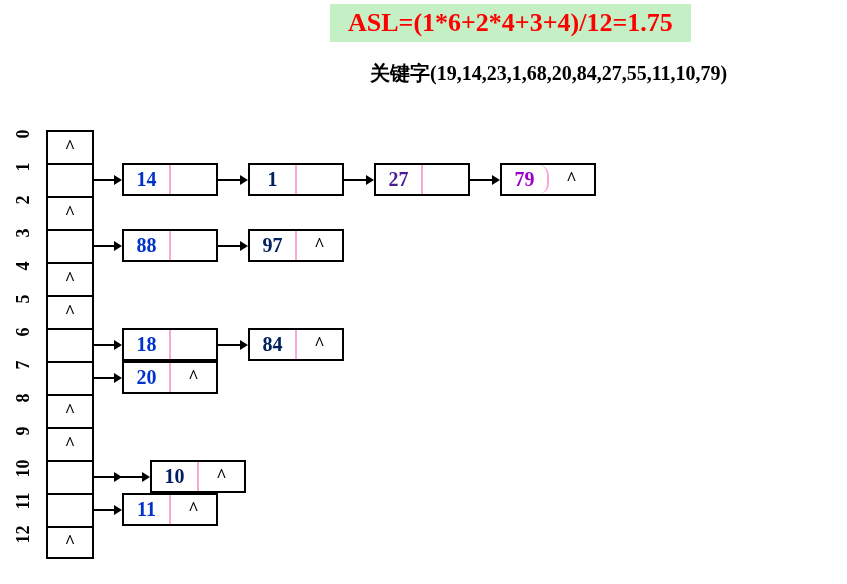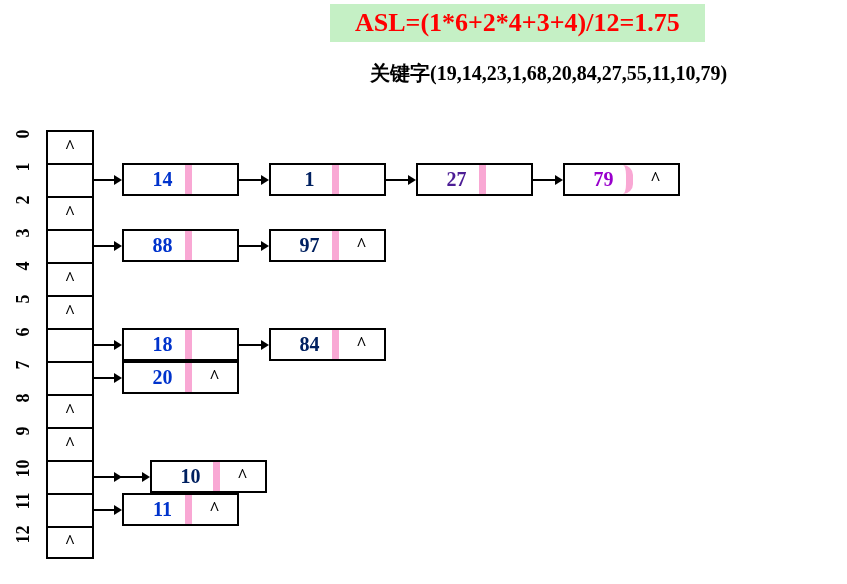--- a/index.html
+++ b/index.html
@@ -9,21 +9,21 @@
     background: #fff;
     width: 847px;
     height: 584px;
     position: relative;
   }
   .formula-box {
     position: absolute;
     top: 4px;
     left: 330px;
     background: #c5f0c5;
-    padding: 4px 25px;
+    padding: 4px 18px;
     font-size: 26px;
     font-weight: bold;
     color: #ff0000;
     font-family: "Times New Roman", serif;
   }
   .keywords {
     position: absolute;
     top: 60px;
     left: 370px;
     font-size: 20px;
@@ -77,27 +77,26 @@
   .arrow svg { display: block; }
   .node {
     display: flex;
     height: 33px;
     border: 2px solid #000;
     box-sizing: border-box;
     margin-right: 2px;
   }
   .node .val {
     width: 45px;
-    border-right: 7px solid #f9a8d4;
+    border-right: 2px solid #f9a8d4;
     display: flex;
     align-items: center;
     justify-content: center;
     font-size: 20px;
     font-weight: bold;
-    padding-left: 16px;
   }
   .node .ptr {
     width: 45px;
     display: flex;
     align-items: center;
     justify-content: center;
     font-size: 18px;
     font-weight: bold;
   }
   .caret { color: #000; font-weight: bold; }

